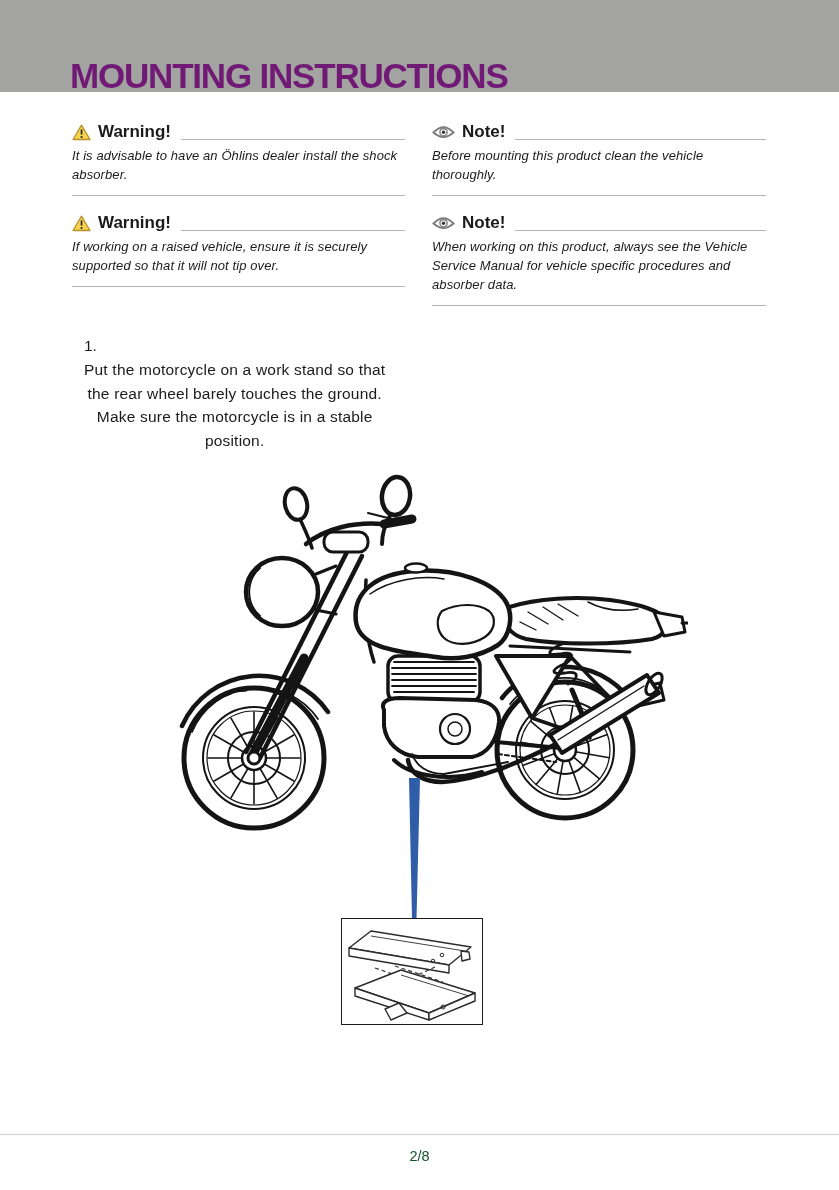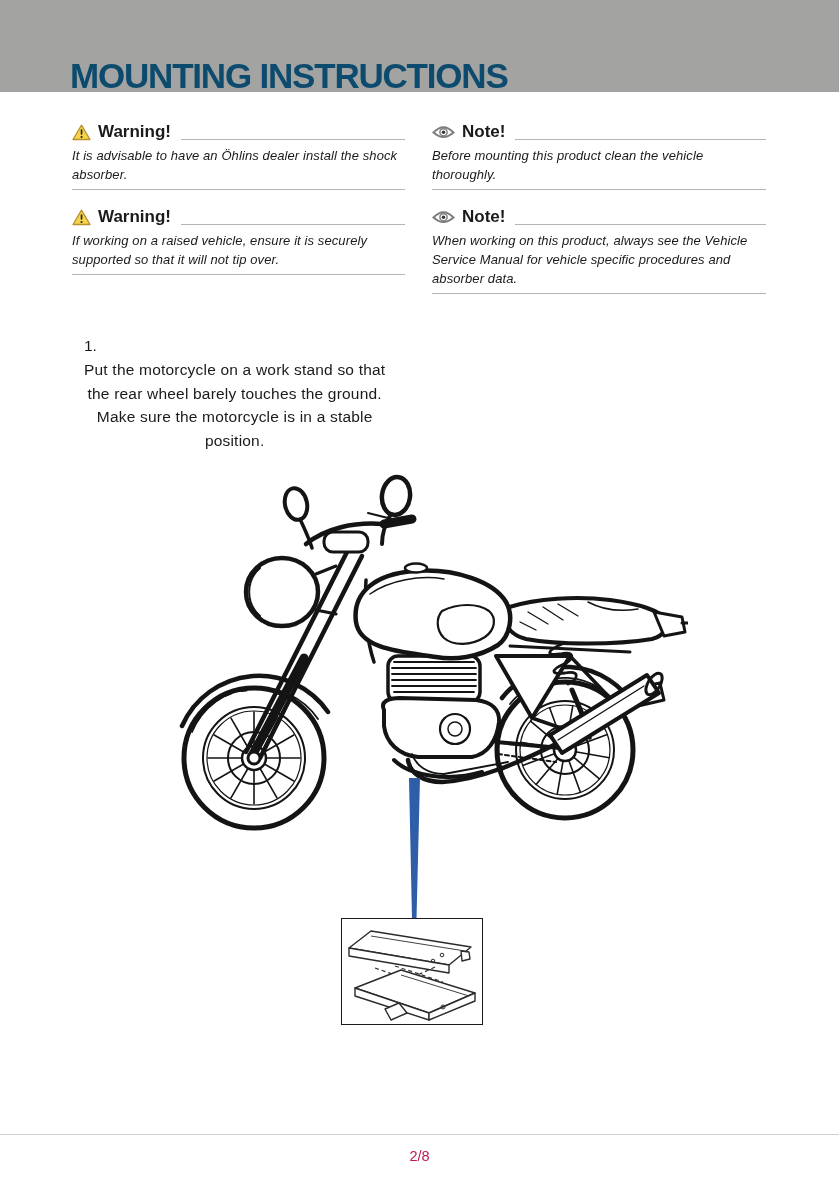--- a/index.html
+++ b/index.html
@@ -12,56 +12,56 @@
   *{margin:0;padding:0;box-sizing:border-box;}
   html,body{background:#fff;}
   body{font-family:"Liberation Sans","DejaVu Sans",sans-serif;color:#1a1a1a;}
   .page{position:relative;width:839px;height:1190px;background:#fff;overflow:hidden;margin:0 auto;}
 
   
   .header-band{position:absolute;left:0;top:0;width:839px;height:92px;background:var(--header-bg);}
   .page-title{
     position:absolute;left:70px;bottom:-4px;
     font-size:35px;font-weight:bold;letter-spacing:-1.2px;
-    color:#0c4a6e;white-space:pre;
+    color:#701a75;white-space:pre;
   }
 
   
   .col{position:absolute;top:121px;}
   .col-left{left:72px;width:333px;}
   .col-right{left:432px;width:334px;}
   .notice-block + .notice-block{margin-top:16px;}
   .notice-head{display:flex;align-items:center;height:22px;}
   .notice-head .n-icon{flex:0 0 auto;display:flex;align-items:center;margin-right:7px;}
   .notice-title{font-size:17px;font-weight:bold;line-height:22px;white-space:pre;}
   .head-rule{flex:1 1 auto;border-bottom:1px solid var(--rule);align-self:flex-end;margin:0 0 3px 10px;}
   .notice-body{
     margin-top:3px;font-size:13px;font-style:italic;line-height:19px;
     white-space:pre;letter-spacing:.1px;
-    padding-bottom:5px;border-bottom:1px solid var(--rule);
+    padding-bottom:11px;border-bottom:1px solid var(--rule);
   }
 
   
   .step{position:absolute;left:84px;top:334px;}
   .step-number{font-size:15.5px;line-height:24px;white-space:pre;}
   .step-text{font-size:15.5px;line-height:23.5px;white-space:pre;letter-spacing:.2px;text-align:center;}
 
   
   .figure{position:absolute;left:0;top:440px;width:839px;height:610px;}
   .moto-svg{position:absolute;left:158px;top:22px;width:530px;height:380px;}
   .pointer-svg{position:absolute;left:400px;top:338px;width:30px;height:141px;}
   .stand-box{
     position:absolute;left:341px;top:478px;width:142px;height:107px;
     border:1.5px solid #1a1a1a;background:#fff;
   }
   .stand-box svg{position:absolute;left:1px;top:1px;}
 
   
   .footer-divider{position:absolute;left:0;top:1134px;width:839px;border-top:1px solid #cfcfcf;}
-  .page-number{position:absolute;left:0;top:1148px;width:839px;text-align:center;font-size:14.5px;color:#be185d;}
+  .page-number{position:absolute;left:0;top:1148px;width:839px;text-align:center;font-size:14.5px;color:#14532d;}
 
   svg{display:block;}
   .ln{stroke:var(--ink);fill:none;stroke-linecap:round;stroke-linejoin:round;}
   .wh{fill:#fff;}
 </style>
 </head>
 <body>
 
 <div class="page">
 

